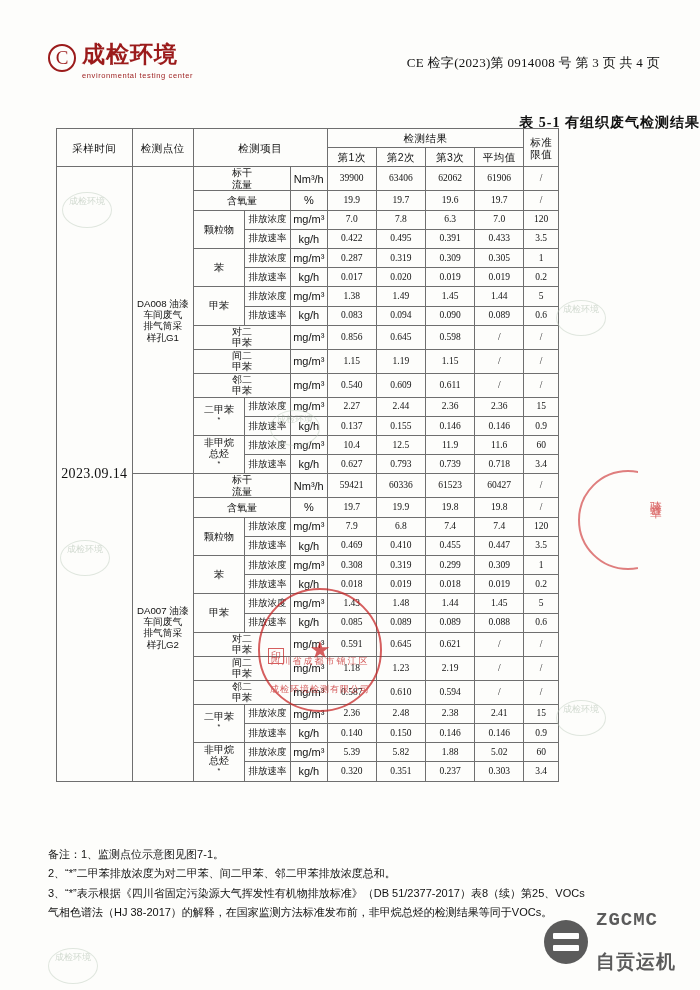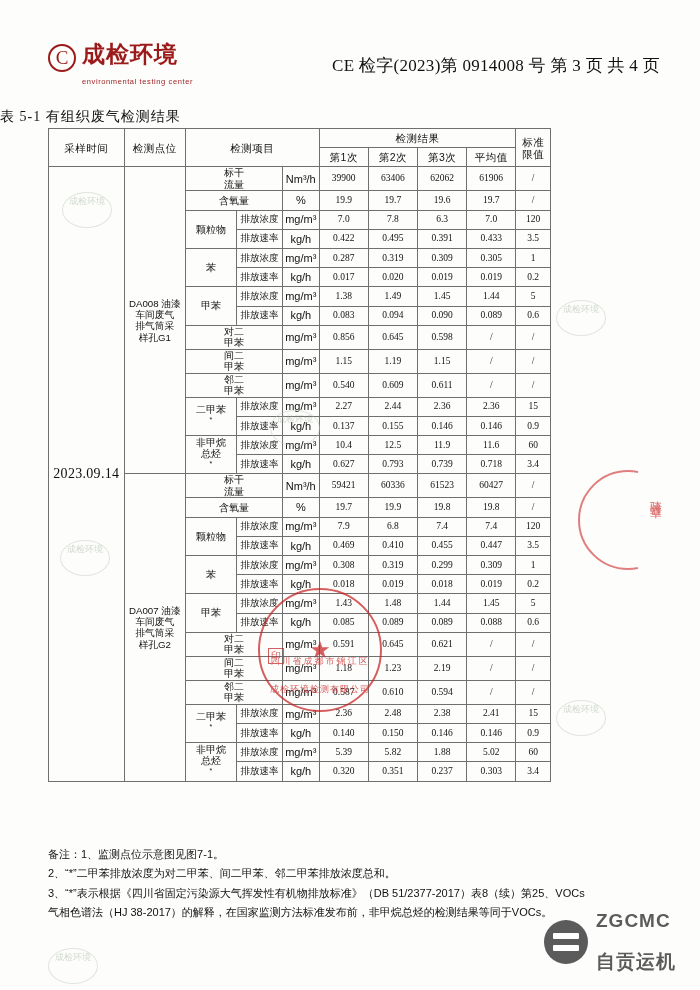--- a/index.html
+++ b/index.html
@@ -31,39 +31,39 @@
     margin-top:2px;
   }
   .logo-text { margin-left:6px; }
   .logo-cn {
     font-size:23px; font-weight:bold; color:#9b1b1b;
     letter-spacing:1px; line-height:25px;
     font-family:"Liberation Sans", sans-serif;
   }
   .logo-en {
     font-size:7.5px; color:#9b1b1b; letter-spacing:0.6px;
-    text-align:center; margin-top:10px;
+    text-align:center; margin-top:4px;
     font-family:"Liberation Sans", sans-serif;
   }
   .doc-code {
     position:absolute; right:0; top:12px;
-    font-size:17px; letter-spacing:0.3px;
+    font-size:13px; letter-spacing:0.3px;
     white-space:nowrap;
   }
   
   .table-title {
-    position:absolute; top:108px; left:0; right:0;
-    text-align:left;
-    font-size:14px; font-weight:normal;
+    position:absolute; top:114px; left:0; right:0;
+    text-align:right;
+    font-size:14px; font-weight:bold;
     letter-spacing:1px;
   }
   
   table.main {
     position:absolute;
-    top:128px; left:48px;
+    top:128px; left:56px;
     width:503px;
     border-collapse:collapse;
     font-size:10px;
     font-family:"Liberation Sans", sans-serif;
     padding-left:12px;
   }
   table.main td, table.main th {
     border:1px solid #6f6f6f;
     text-align:center;
     vertical-align:middle;
@@ -164,21 +164,21 @@
   .brand-mark:before {
     content:""; position:absolute; left:9px; top:13px;
     width:26px; height:6px; background:#fff; border-radius:1px;
   }
   .brand-mark:after {
     content:""; position:absolute; left:9px; top:25px;
     width:26px; height:6px; background:#fff; border-radius:1px;
   }
   .brand-txt { line-height:1.05; }
   .brand-en { font-size:19px; font-weight:bold; color:#4a4a4a; letter-spacing:1px;
-              font-family:Liberation Sans, sans-serif; }
+              font-family:Liberation Mono, monospace; }
   .brand-cn { font-size:19px; font-weight:bold; color:#4a4a4a; letter-spacing:1px;
               font-family:"Liberation Sans", sans-serif;margin-top:21px; }
 </style>
 </head>
 <body>
 
 <div class="page">
 
   <div class="header">
     <div class="logo-wrap">

